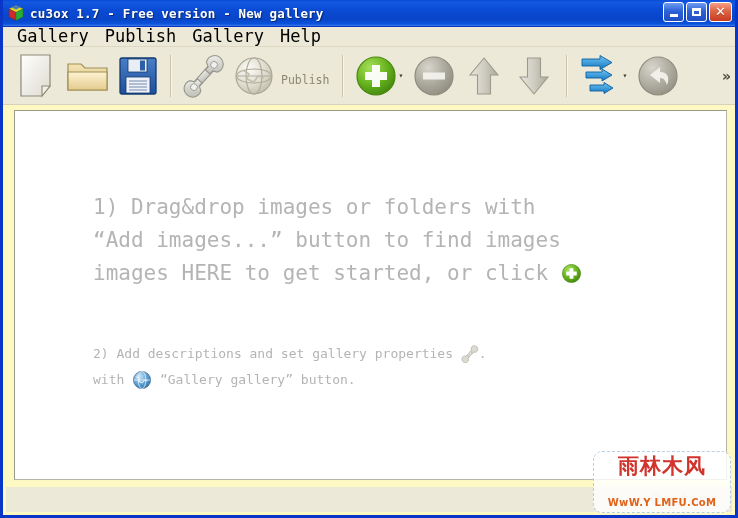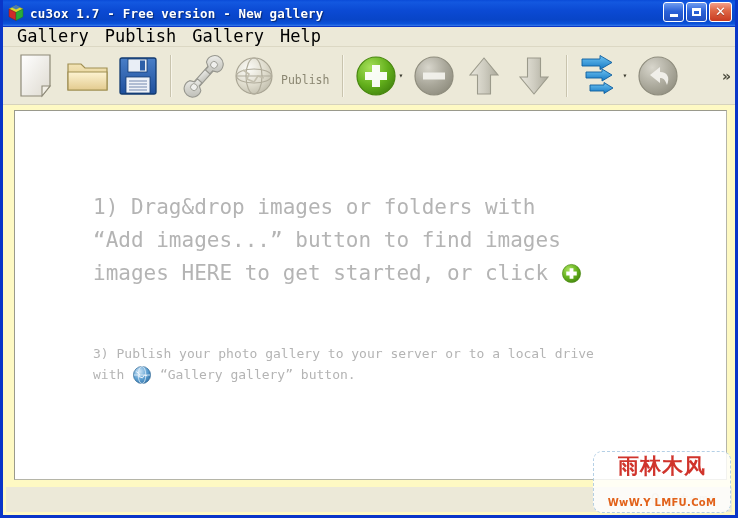--- a/index.html
+++ b/index.html
@@ -479,21 +479,32 @@
               </radialGradient>
             </defs>
             <circle cx="22" cy="22" r="19" fill="url(#gp2)" stroke="#48870f" stroke-width="1.4"></circle>
             <path d="M18 11 h8 v7 h7 v8 h-7 v7 h-8 v-7 h-7 v-8 h7 z" fill="#ffffff"></path>
           </svg>
         </span>
       </div>
     </div>
 
     <div class="hint-small">
-      <div>3) Publish your photo gallery to your server or to a local drive</div>
+      <div>
+        <span>2) Add descriptions and set gallery properties</span>
+        <span class="inline-ico" style="vertical-align:-5px;">
+          <svg width="18" height="18" viewBox="0 0 44 44">
+            <g transform="rotate(42 22 22)">
+              <rect x="18.5" y="9" width="7" height="27" rx="3" fill="#dcdad2" stroke="#aeaca2" stroke-width="1.4"></rect>
+              <path d="M14.5 10 a8.5 8.5 0 1 1 15 0 l-4.5 2.5 v4 h-6 v-4 Z" fill="#dcdad2" stroke="#aeaca2" stroke-width="1.4"></path>
+              <path d="M14.5 35 a8.5 8.5 0 1 0 15 0 l-4.5 -2.5 v-4 h-6 v4 Z" fill="#dcdad2" stroke="#aeaca2" stroke-width="1.4"></path>
+            </g>
+          </svg>
+        </span><span>.</span>
+      </div>
       <div>
         <span>with</span>
         <span class="inline-ico" style="vertical-align:-6px;">
           <svg width="20" height="20" viewBox="0 0 42 42">
             <defs>
               <radialGradient id="gl2" cx="0.35" cy="0.3" r="0.85">
                 <stop offset="0" stop-color="#cfe6f7"></stop>
                   <stop offset="0.55" stop-color="#5b9ed0"></stop>
                   <stop offset="1" stop-color="#2c6a9e"></stop>
               </radialGradient>

